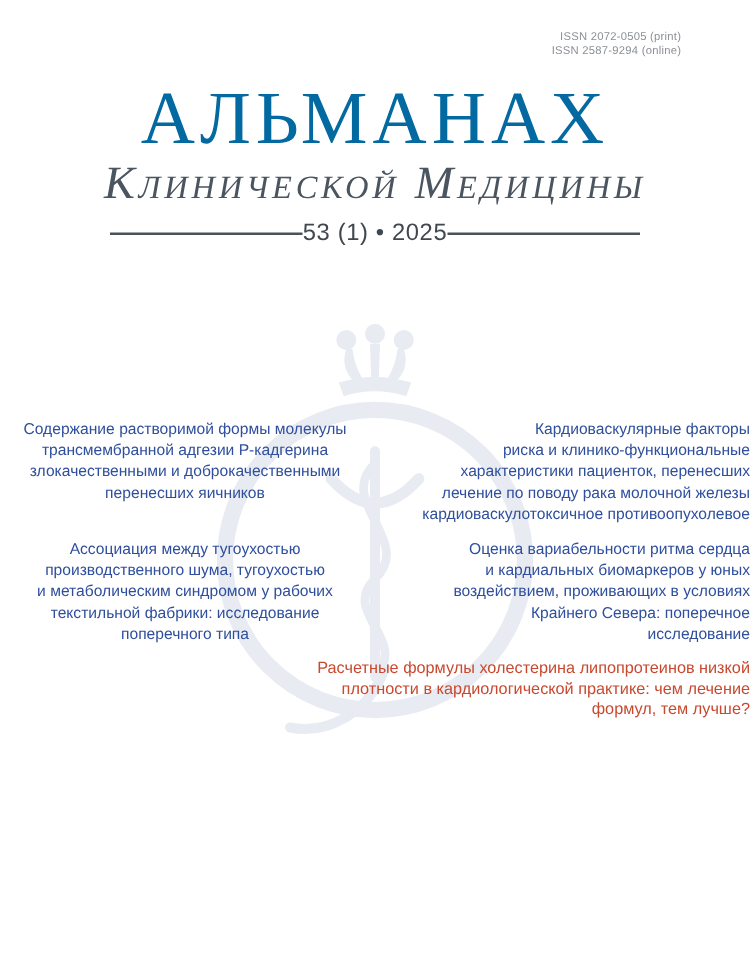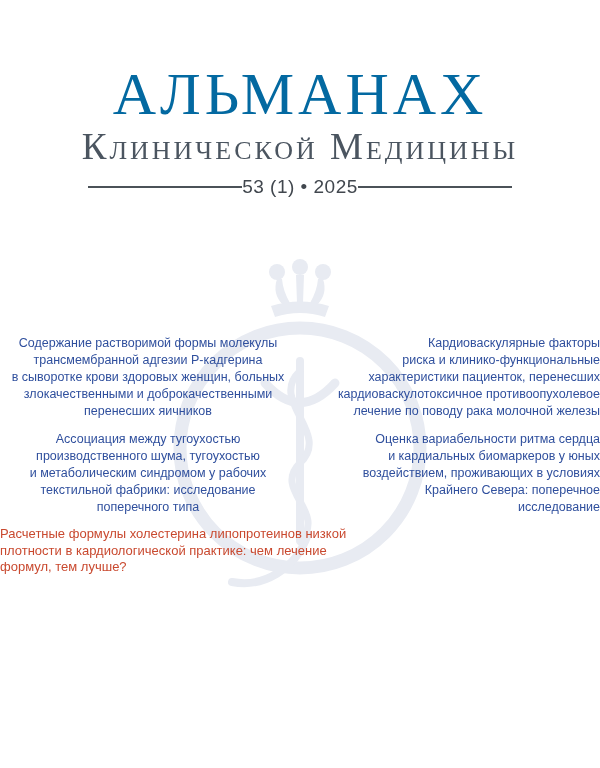--- a/index.html
+++ b/index.html
@@ -48,20 +48,21 @@
     left: 0;
     width: 600px;
     text-align: center;
     font-family: "Liberation Serif", serif;
     font-weight: 400;
     font-variant: small-caps;
     font-size: 37px;
     line-height: 40px;
     letter-spacing: 3px;
     color: #4b5560;
+    font-style: italic;
   }
   .issue-row {
     position: absolute;
     top: 175px;
     left: 88px;
     width: 424px;
     display: flex;
     align-items: center;
   }
   .issue-rule {
@@ -88,21 +89,21 @@
     width: 300px;
     font-size: 12.5px;
     line-height: 17px;
     color: #2f4f9d;
   }
   .toc-col.left  { text-align: center; padding-right: 4px; }
   .toc-col.right { text-align: right;  padding-left: 13px; }
   .toc-line { white-space: nowrap; }
   .highlight {
     margin-top: 10px;
-    text-align: left;
+    text-align: right;
     font-size: 13px;
     line-height: 16.5px;
     color: #c9492f;
   }
 </style>
 </head>
 <body>
 
 <div class="page">
 
@@ -120,46 +121,49 @@
       <circle cx="150" cy="190" r="120" stroke-width="13"></circle>
     </g>
     <g fill="none" stroke="#e8ebf2" stroke-linecap="round">
       <path d="M115,125 Q150,164 185,125" stroke-width="9"></path>
       <line x1="150" y1="103" x2="150" y2="282" stroke-width="8"></line>
       <path d="M150,113 C118,143 182,175 150,205 C122,233 178,253 150,284" stroke-width="7"></path>
       <path d="M158,276 C146,312 112,330 82,324" stroke-width="8"></path>
     </g>
   </svg>
 
+  <div class="issn-block">
+    <div>ISSN 2072-0505 (print)</div>
+    <div>ISSN 2587-9294 (online)</div>
+  </div>
 
   <div class="title-main">АЛЬМАНАХ</div>
   <div class="title-sub">Клинической Медицины</div>
 
   <div class="issue-row">
     <div class="issue-rule"></div>
     <div class="issue-number">53 (1) • 2025</div>
     <div class="issue-rule"></div>
   </div>
 
   <div class="toc">
 
     <div class="toc-row">
       <div class="toc-col left">
         <div class="toc-line">Содержание растворимой формы молекулы</div>
         <div class="toc-line">трансмембранной адгезии Р-кадгерина</div>
-        <div class="toc-line">в сыворотке крови здоровых женщин, больных</div>
         <div class="toc-line">злокачественными и доброкачественными</div>
         <div class="toc-line">перенесших яичников</div>
       </div>
       <div class="toc-col right">
         <div class="toc-line">Кардиоваскулярные факторы</div>
         <div class="toc-line">риска и клинико-функциональные</div>
         <div class="toc-line">характеристики пациенток, перенесших</div>
+        <div class="toc-line">лечение по поводу рака молочной железы</div>
         <div class="toc-line">кардиоваскулотоксичное противоопухолевое</div>
-        <div class="toc-line">лечение по поводу рака молочной железы</div>
       </div>
     </div>
 
     <div class="toc-row second">
       <div class="toc-col left">
         <div class="toc-line">Ассоциация между тугоухостью</div>
         <div class="toc-line">производственного шума, тугоухостью</div>
         <div class="toc-line">и метаболическим синдромом у рабочих</div>
         <div class="toc-line">текстильной фабрики: исследование</div>
         <div class="toc-line">поперечного типа</div>

